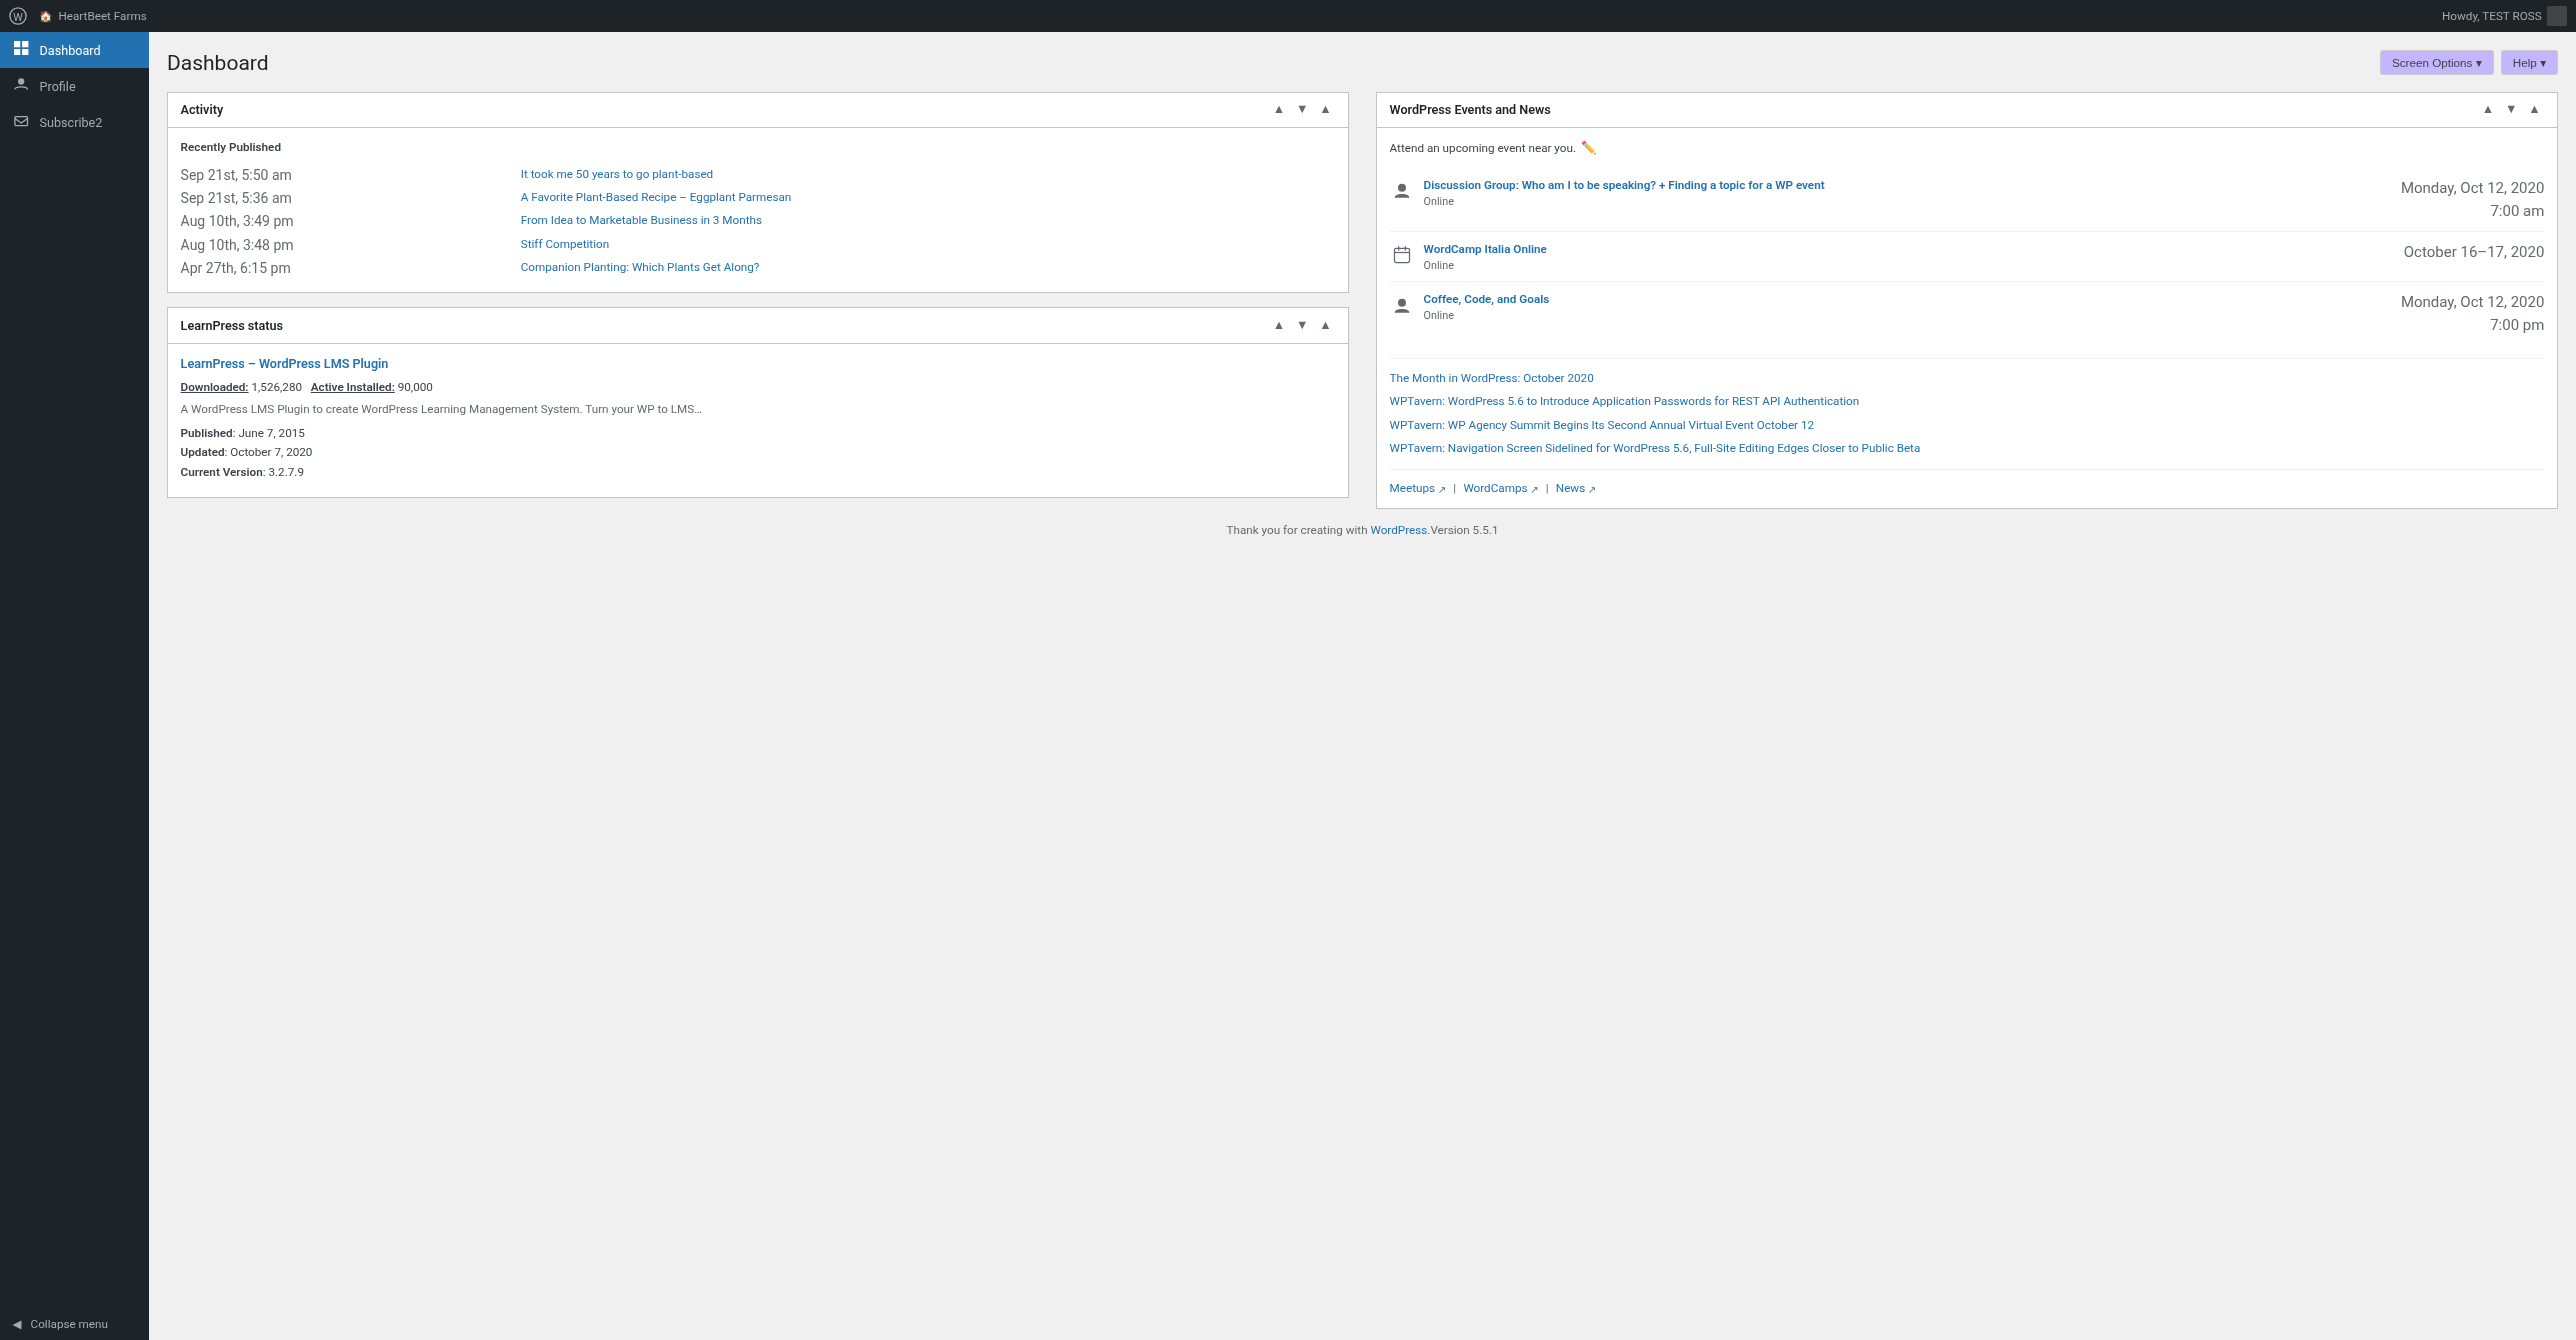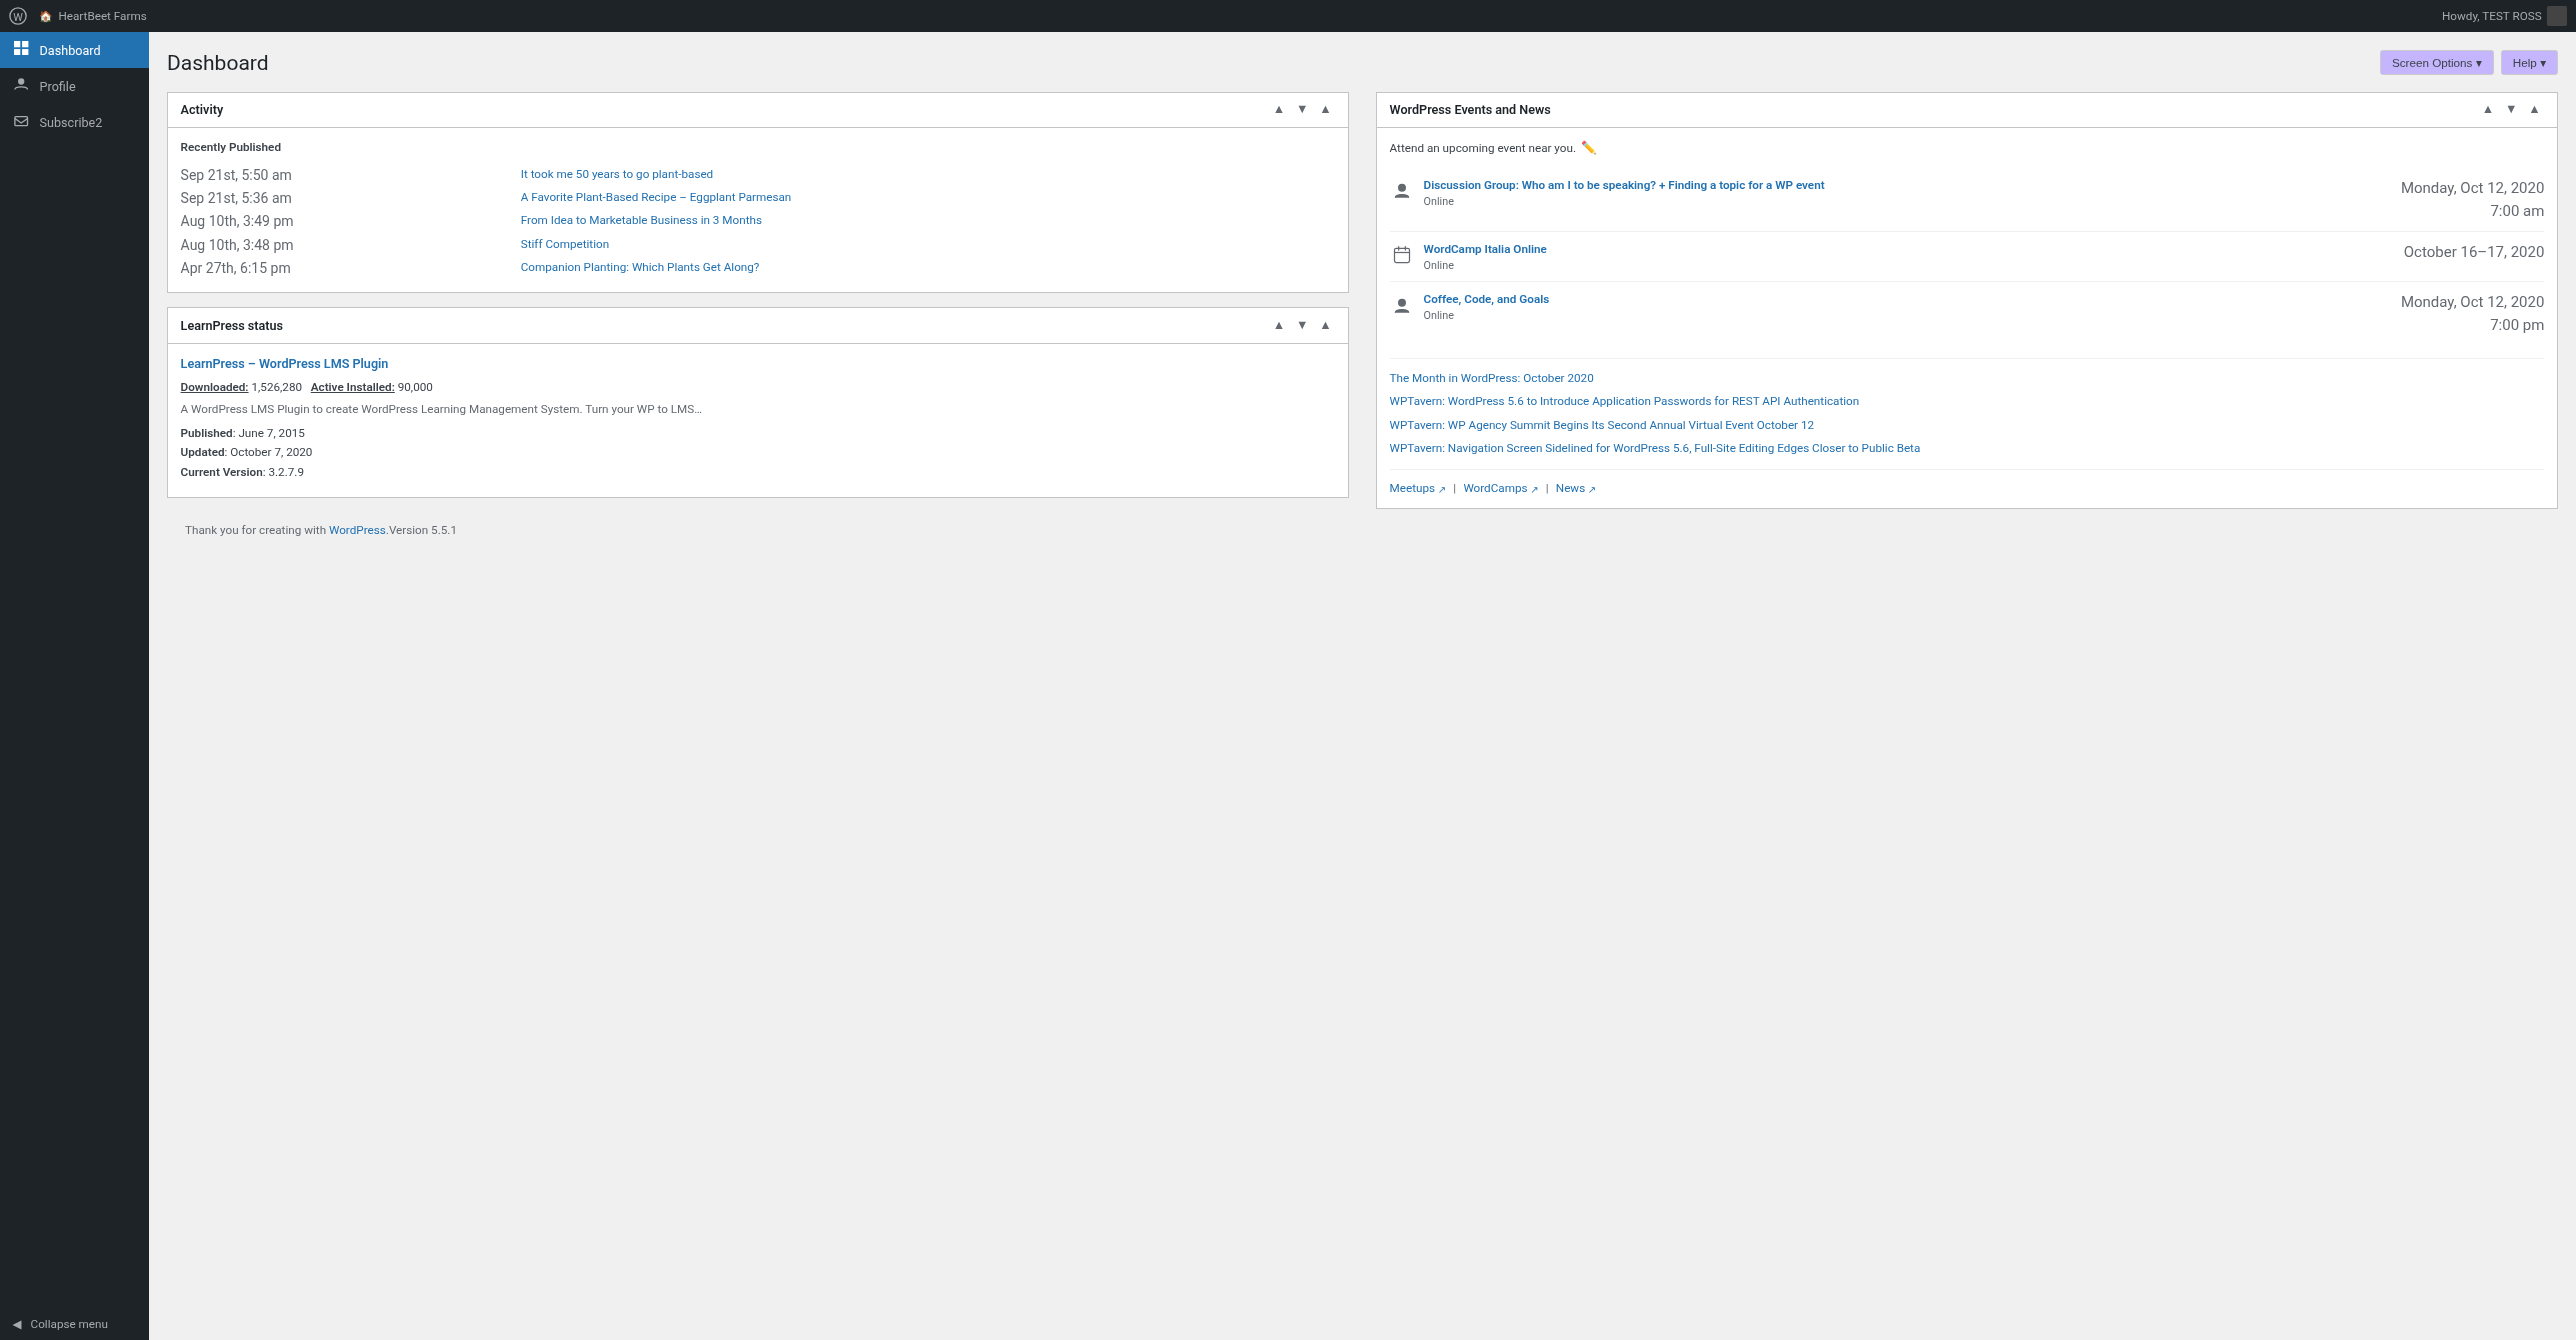--- a/index.html
+++ b/index.html
@@ -166,21 +166,21 @@
     .footer-sep { color: #646970; }
     .ext-icon { font-size: 10px; }
 
     
     .wp-footer {
       text-align: center;
       padding: 14.4px 18px;
       color: #646970;
       font-size: 11.7px;
       display: flex;
-      justify-content: flex-start;
+      justify-content: center;
     }
     .wp-footer a { color: #2271b1; text-decoration: none; }
   </style>
 </head>
 <body>
 
 <div id="wpadminbar">
   <div class="adminbar-left">
     <span class="adminbar-wp-logo">
       <svg width="18" height="18" viewBox="0 0 20 20" fill="#a7aaad" style="font-size:18px">

